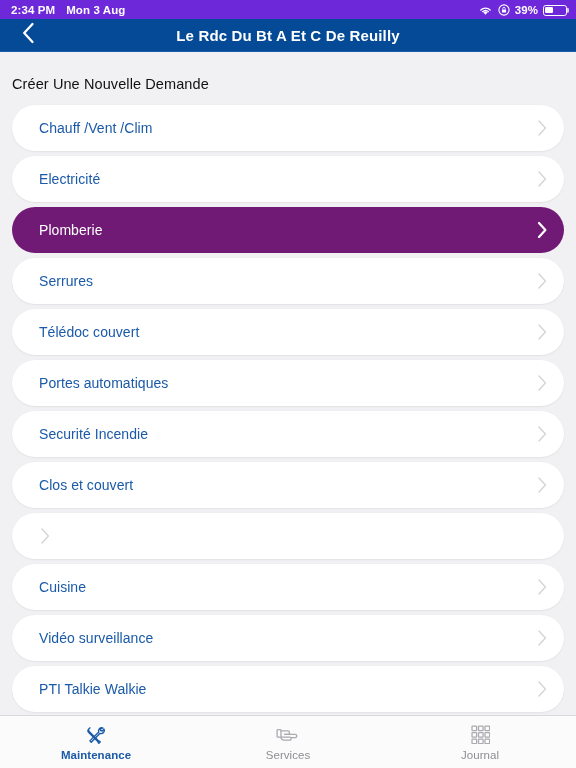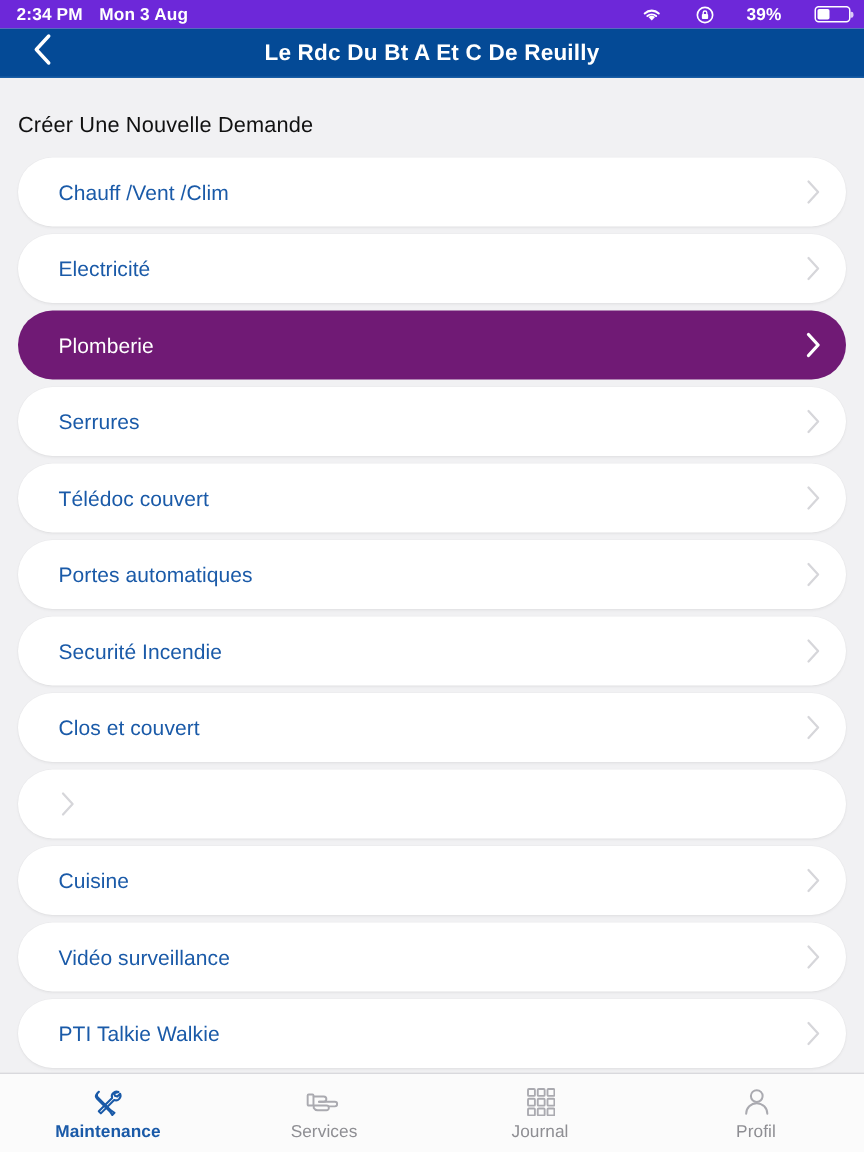--- a/index.html
+++ b/index.html
@@ -34,22 +34,22 @@
     padding: 0 9px 0 11px;
     font-size: 11.5px;
     font-weight: bold;
     letter-spacing: .1px;
   }
   .sb-time { margin-right: 11px; }
   .sb-date { font-weight: bold; }
   .sb-right {
     margin-left: auto;
     display: flex;
-    align-items: center;
-    gap: 22px;
+    align-items: flex-end;
+    gap: 5px;
   }
   .sb-pct { font-size: 11.5px; font-weight: bold; }
 
   .wifi-icon { width: 15px; height: 11px; display: block; }
   .lock-icon { width: 12px; height: 12px; display: block; }
 
   .battery {
     width: 24px; height: 11px;
     border: 1.3px solid #fff;
     border-radius: 2.8px;
@@ -337,24 +337,15 @@
             <rect x="1" y="7.5" width="4.6" height="4.6" rx=".6" fill="none" stroke="#aaaab0" stroke-width="1.25"></rect>
             <rect x="7.5" y="7.5" width="4.6" height="4.6" rx=".6" fill="none" stroke="#aaaab0" stroke-width="1.25"></rect>
             <rect x="14" y="7.5" width="4.6" height="4.6" rx=".6" fill="none" stroke="#aaaab0" stroke-width="1.25"></rect>
             <rect x="1" y="14" width="4.6" height="4.6" rx=".6" fill="none" stroke="#aaaab0" stroke-width="1.25"></rect>
             <rect x="7.5" y="14" width="4.6" height="4.6" rx=".6" fill="none" stroke="#aaaab0" stroke-width="1.25"></rect>
             <rect x="14" y="14" width="4.6" height="4.6" rx=".6" fill="none" stroke="#aaaab0" stroke-width="1.25"></rect>
           </svg>
         </span>
         <span class="tab-label">Journal</span>
       </div>
-      <div class="tab">
-        <span class="tab-icon">
-          <svg width="21" height="21" viewBox="0 0 22 22" fill="none" stroke="#aaaab0" stroke-width="1.4" stroke-linecap="round">
-      <circle cx="11" cy="7" r="4.1"></circle>
-      <path d="M3.6 19.4 a7.4 7.4 0 0 1 14.8 0"></path>
-    </svg>
-        </span>
-        <span class="tab-label">Profil</span>
-      </div>
     </div>
 
 </div>
 
 </body></html>

